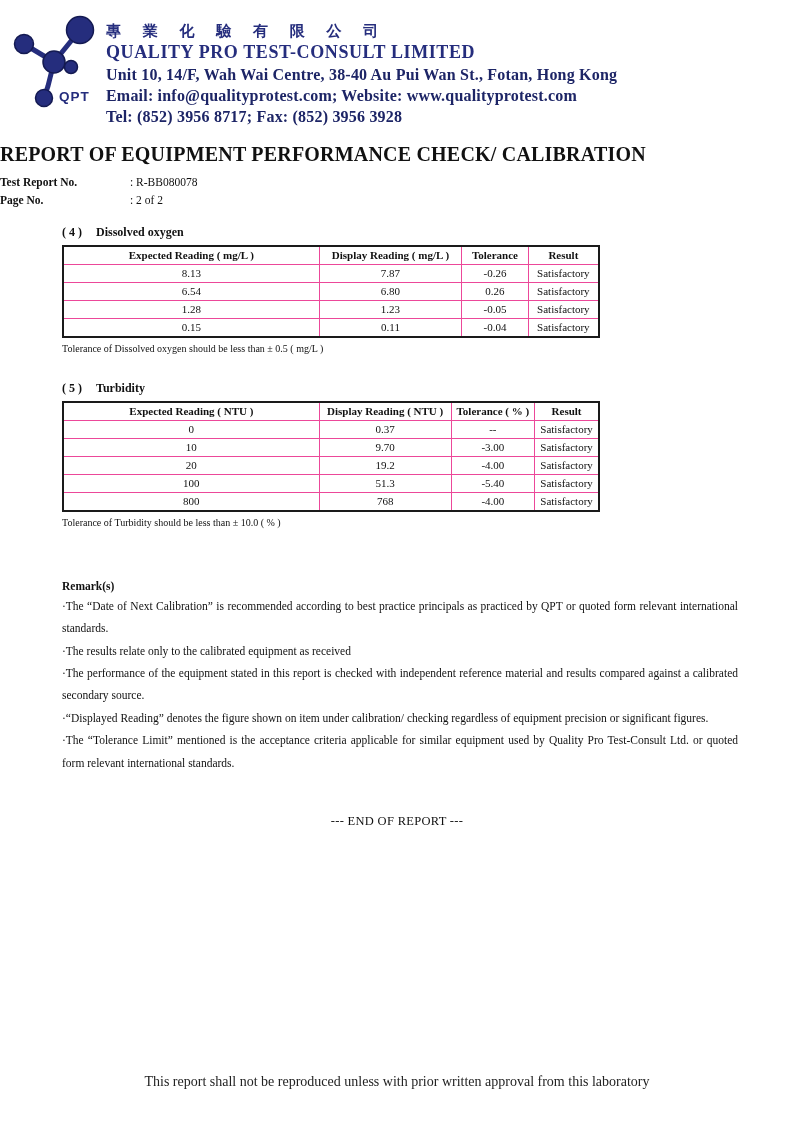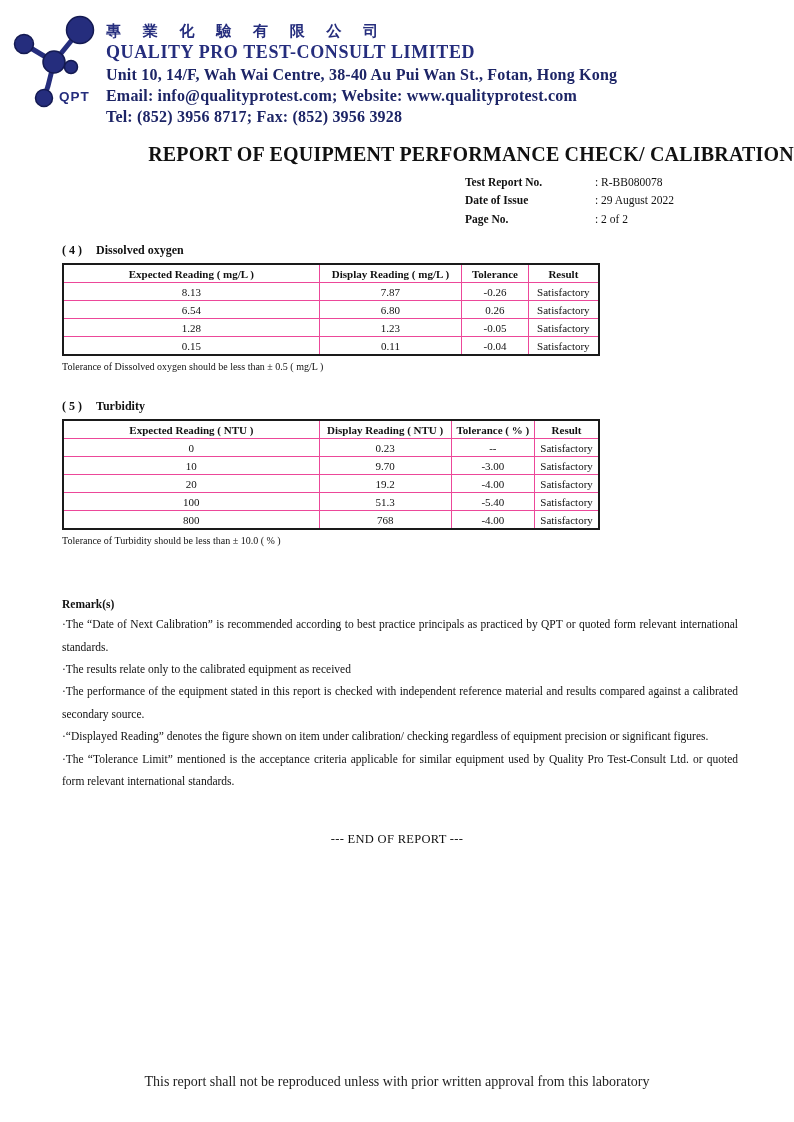--- a/index.html
+++ b/index.html
@@ -27,24 +27,24 @@
     letter-spacing: 0.6px; margin-top: 2px; line-height: 1.2;
   }
   .addr-line {
     color: #1d2566; font-size: 16px; font-weight: bold;
     line-height: 1.32; letter-spacing: 0.2px;
   }
   .addr-line:first-of-type { margin-top: 4px; }
 
   
   .report-title {
-    text-align: right; font-size: 20px; font-weight: bold;
+    text-align: left; font-size: 20px; font-weight: bold;
     margin-top: 16px; letter-spacing: 0.2px;
   }
-  .report-info { margin-left: 465px; margin-top: 7px; font-size: 11.5px; }
+  .report-info { margin-top: 7px; font-size: 11.5px; }
   .report-info .row { display: flex; line-height: 1.6; }
   .report-info .label { width: 130px; font-weight: bold; }
   .report-info .value { font-weight: normal; }
 
   
   .section { margin-left: 62px; width: 538px; }
   .section-4 { margin-top: 15px; }
   .section-5 { margin-top: 27px; }
   .section-heading { font-size: 12px; font-weight: bold; margin-bottom: 5px; }
   .section-heading .num { margin-right: 14px; }
@@ -107,24 +107,20 @@
 </div>
 
 <div class="report-title">REPORT OF EQUIPMENT PERFORMANCE CHECK/ CALIBRATION</div>
 
 <div class="report-info">
   <div class="row">
     <span class="label">Test Report No.</span>
     <span class="value">: R-BB080078</span>
   </div>
   <div class="row">
-    <span class="label">Date of Issue</span>
-    <span class="value">: 29 August 2022</span>
-  </div>
-  <div class="row">
     <span class="label">Page No.</span>
     <span class="value">: 2 of 2</span>
   </div>
 </div>
 
 <div class="section section-4">
   <div class="section-heading">
     <span class="num">( 4 )</span><span>Dissolved oxygen</span>
   </div>
   <table class="data-table">
@@ -187,21 +183,21 @@
         <tr>
           <th>Expected Reading ( NTU )</th>
           <th>Display Reading ( NTU )</th>
           <th>Tolerance ( % )</th>
           <th>Result</th>
         </tr>
       </thead>
     <tbody>
         <tr>
           <td>0</td>
-          <td>0.23</td>
+          <td>0.37</td>
           <td>--</td>
           <td>Satisfactory</td>
         </tr>
         <tr>
           <td>10</td>
           <td>9.70</td>
           <td>-3.00</td>
           <td>Satisfactory</td>
         </tr>
         <tr>

